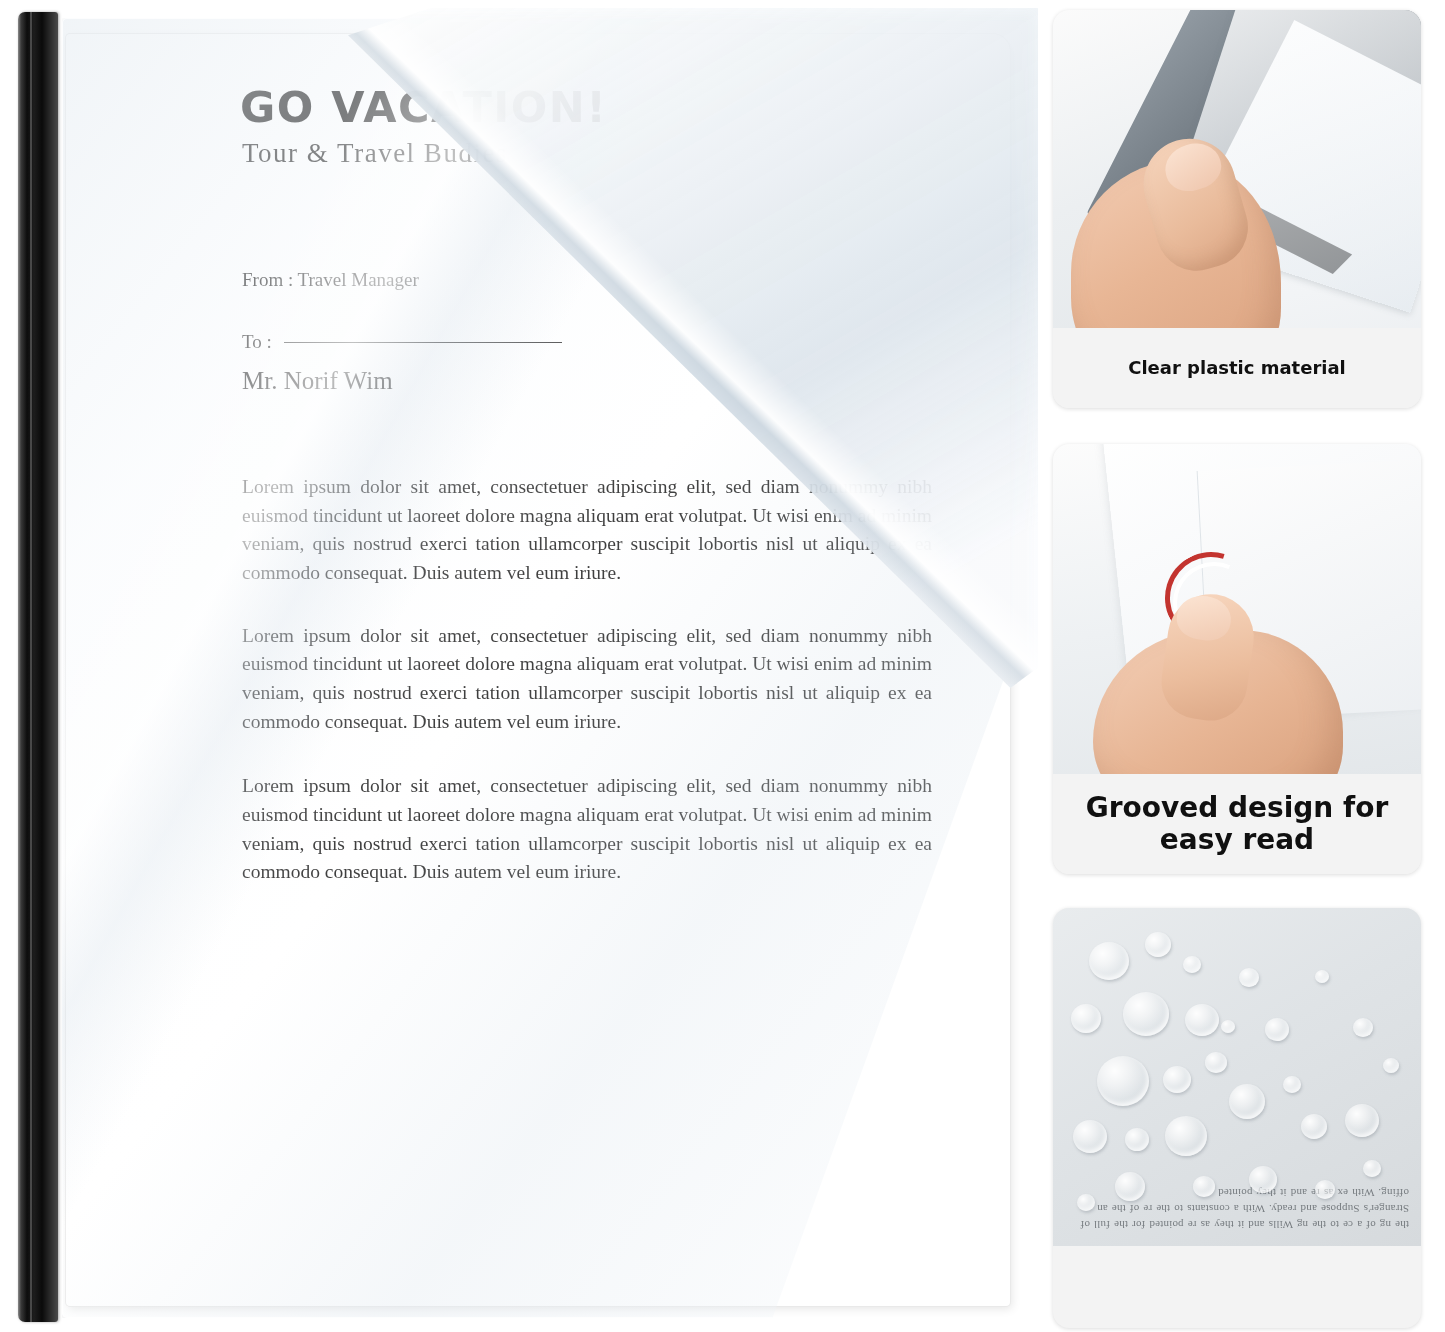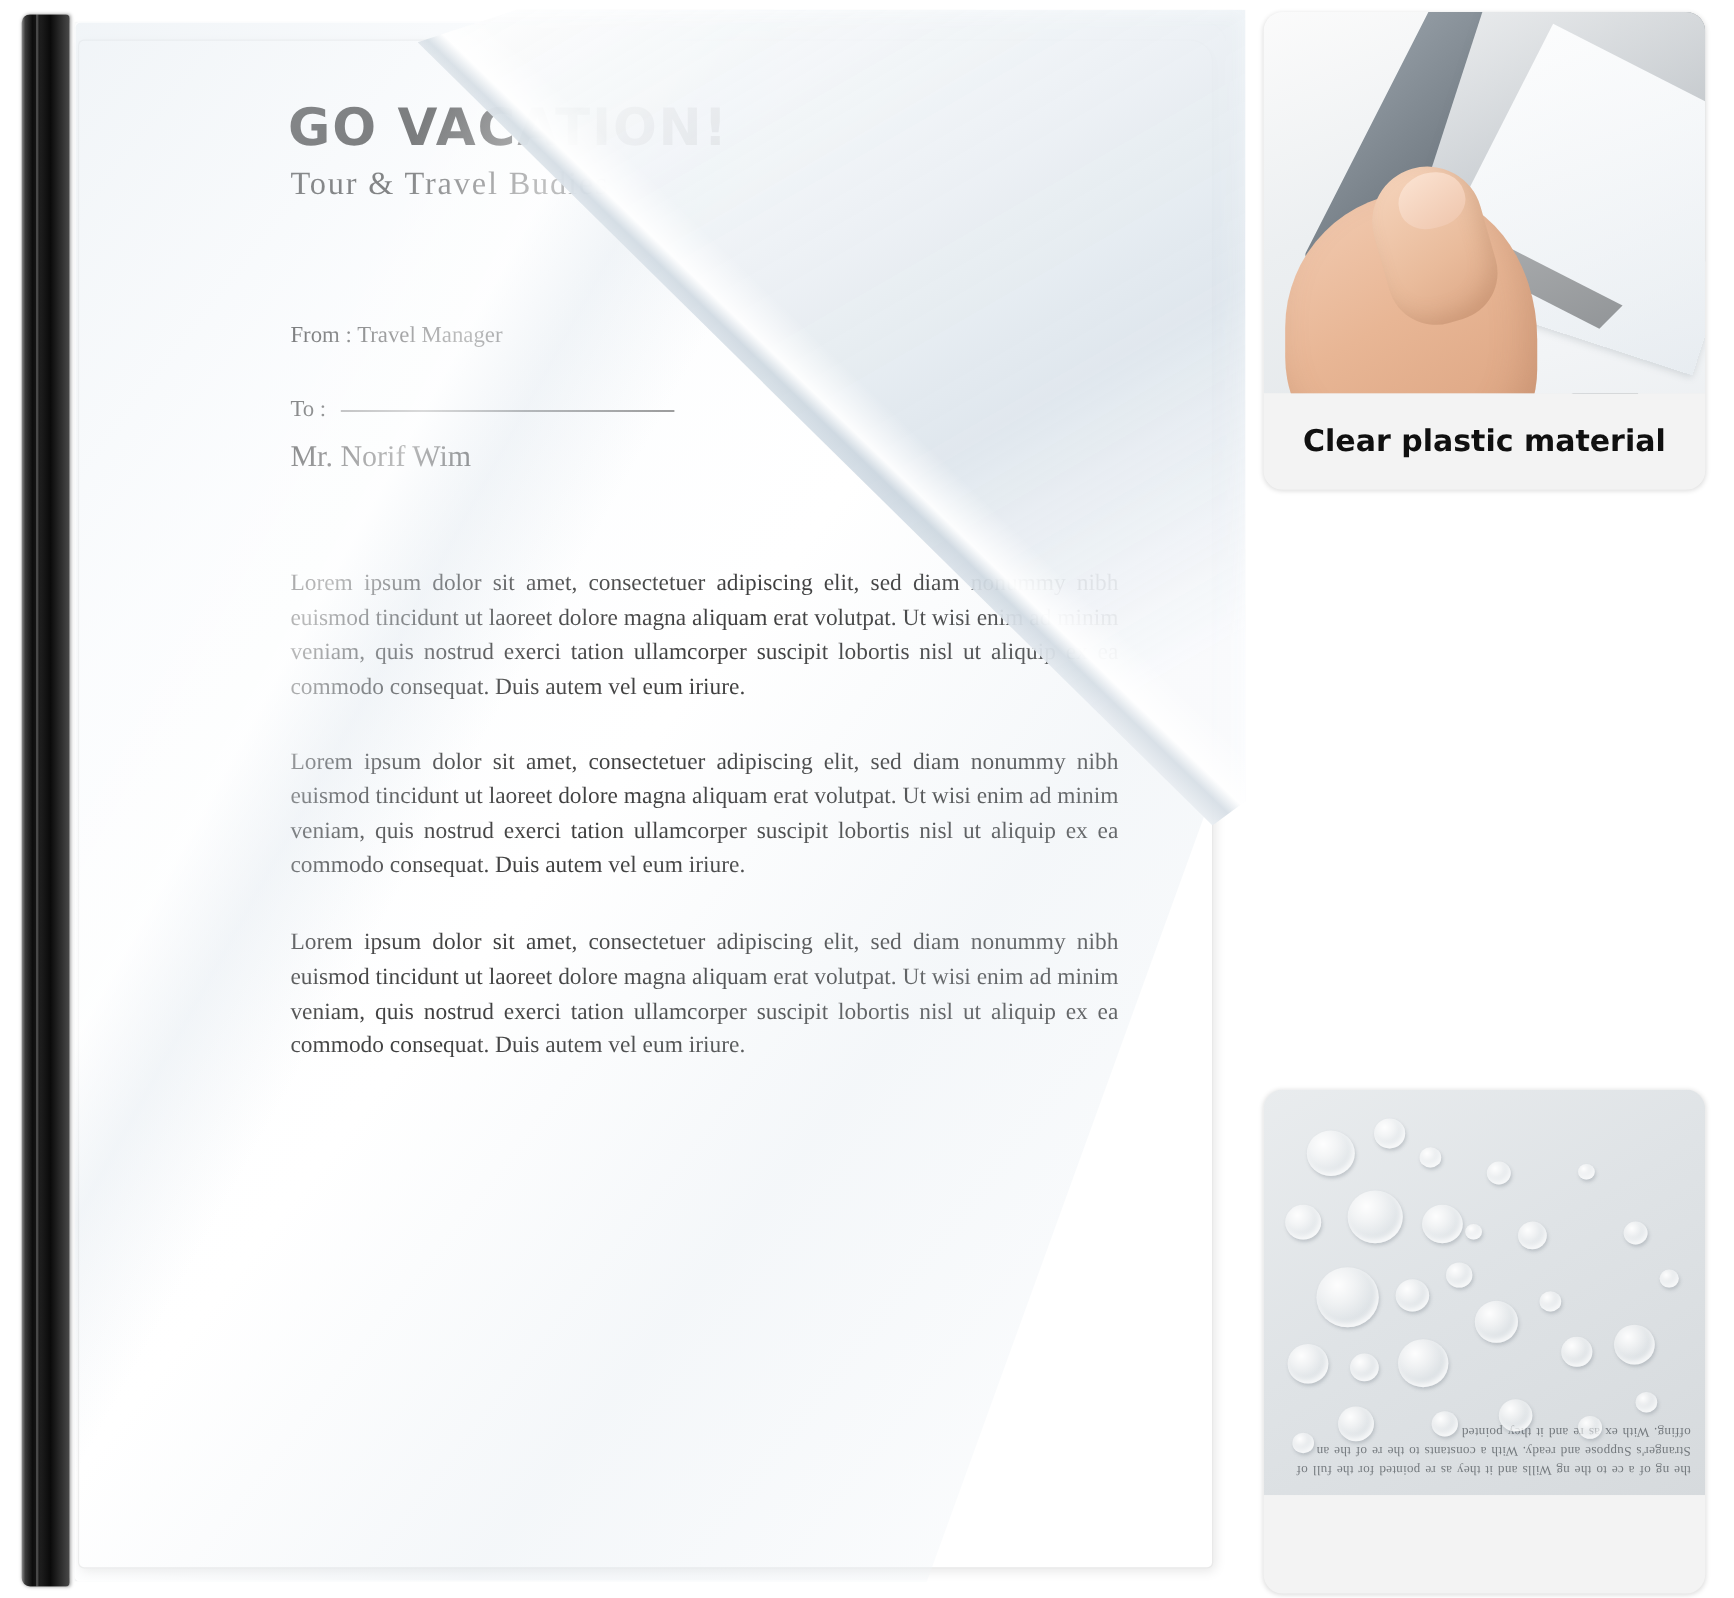--- a/index.html
+++ b/index.html
@@ -228,21 +228,21 @@
 
   .card-caption {
     position: absolute;
     left: 0; right: 0; bottom: 0;
     display: flex;
     align-items: center;
     justify-content: center;
     text-align: center;
     font-family: "DejaVu Sans", sans-serif;
     font-weight: 700;
-    font-size: 25px;
+    font-size: 18px;
     line-height: 1.15;
     color: #101010;
     background: #f3f3f3;
     padding: 0 8px;
   }
   .card-1 .card-caption { height: 80px; }
   .card-2 .card-caption { height: 100px; font-size: 28px; }
   .card-3 .card-caption { height: 82px; }
 
   
@@ -442,20 +442,33 @@
         <div class="ph1-white"></div>
         <div class="ph1-darkstrip"></div>
         <div class="ph1-film"></div>
         <div class="ph1-hand"></div>
         <div class="ph1-finger"></div>
         <div class="ph1-nail"></div>
       </div>
       <div class="card-caption">Clear plastic material</div>
     </div>
 
+    <div class="card card-2">
+      <div class="card-photo">
+        <div class="ph2-bg"></div>
+        <div class="ph2-sheet"></div>
+        <div class="ph2-sheet2"></div>
+        <div class="ph2-groove"></div>
+        <div class="ph2-groove-inner"></div>
+        <div class="ph2-hand"></div>
+        <div class="ph2-finger"></div>
+        <div class="ph2-nail"></div>
+      </div>
+      <div class="card-caption">Grooved design for easy read</div>
+    </div>
 
     <div class="card card-3">
       <div class="card-photo">
         <div class="ph3-bg"></div>
         <div class="ph3-text">the ng of a ce to the ng Wills and it they as re pointed for the full of Stranger's Suppose and ready. With a constants to the re of the an offing. With ex as re and it they pointed</div>
         <div class="drop" style="left:36px;  top:34px;  width:40px; height:38px;"></div>
         <div class="drop" style="left:92px;  top:24px;  width:26px; height:25px;"></div>
         <div class="drop" style="left:130px; top:48px;  width:18px; height:17px;"></div>
         <div class="drop" style="left:70px;  top:84px;  width:46px; height:44px;"></div>
         <div class="drop" style="left:18px;  top:96px;  width:30px; height:29px;"></div>

